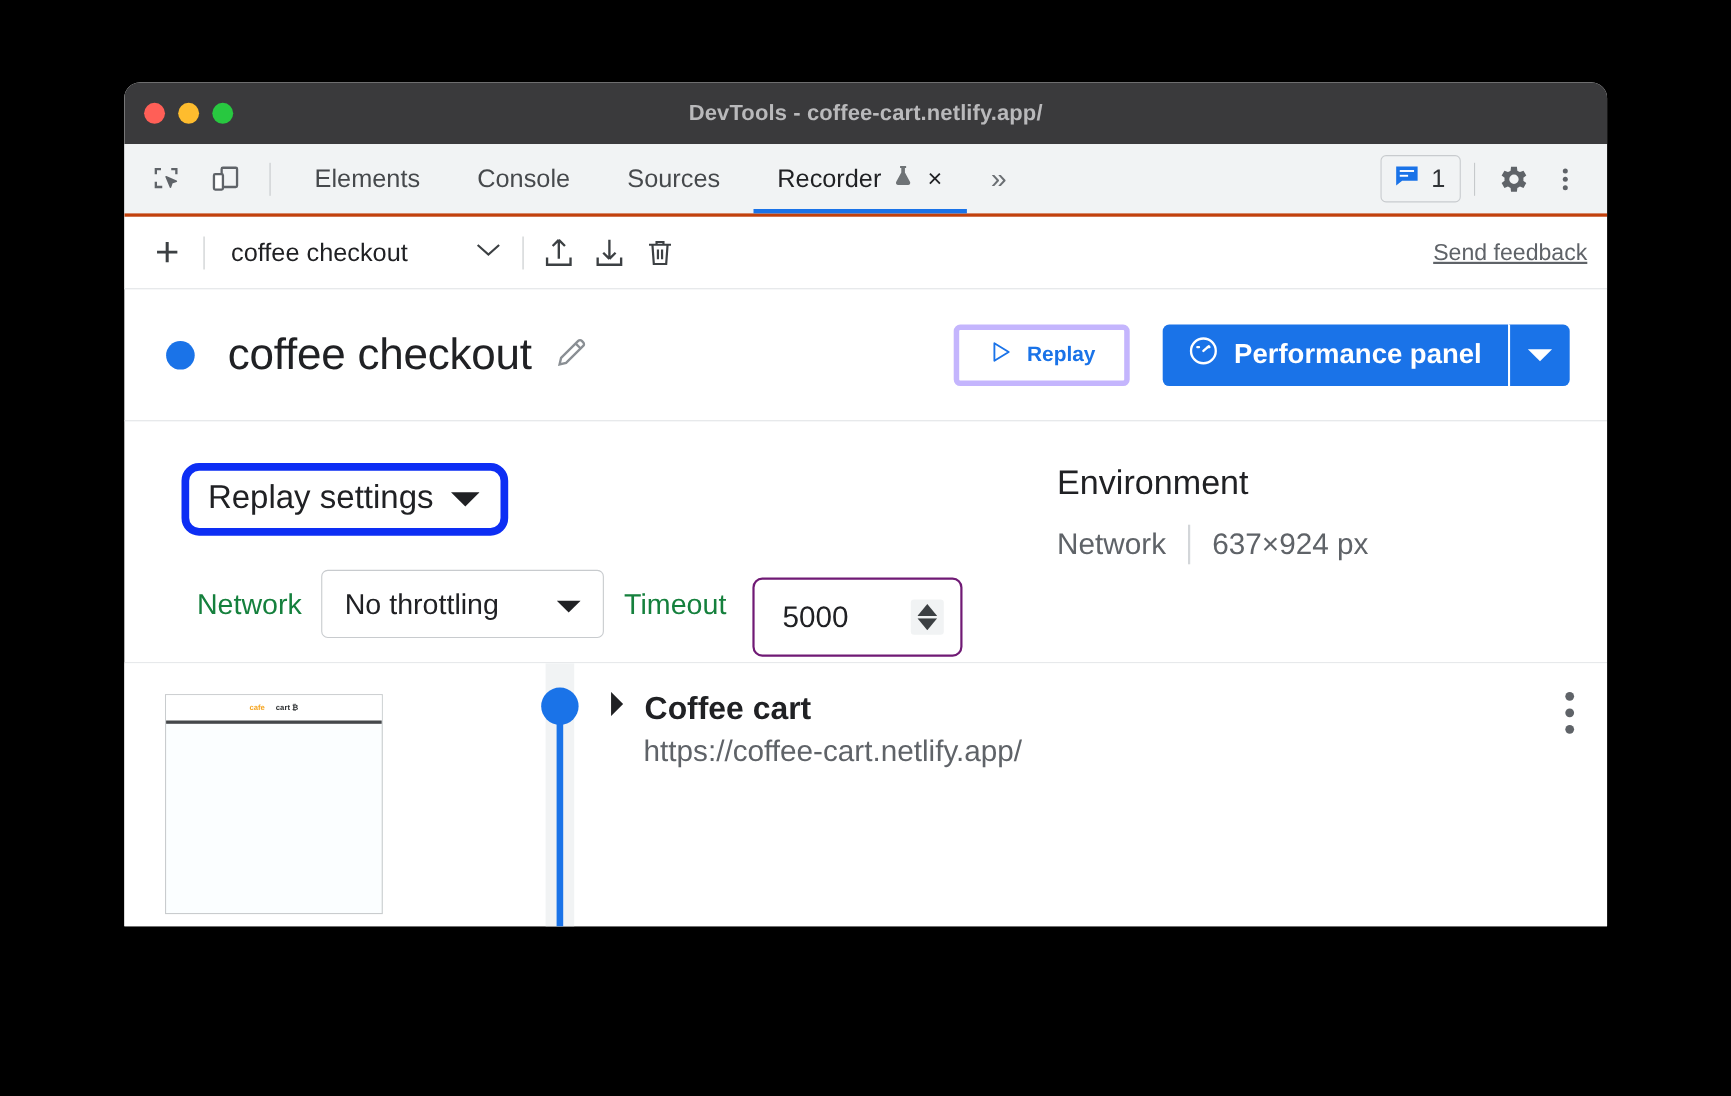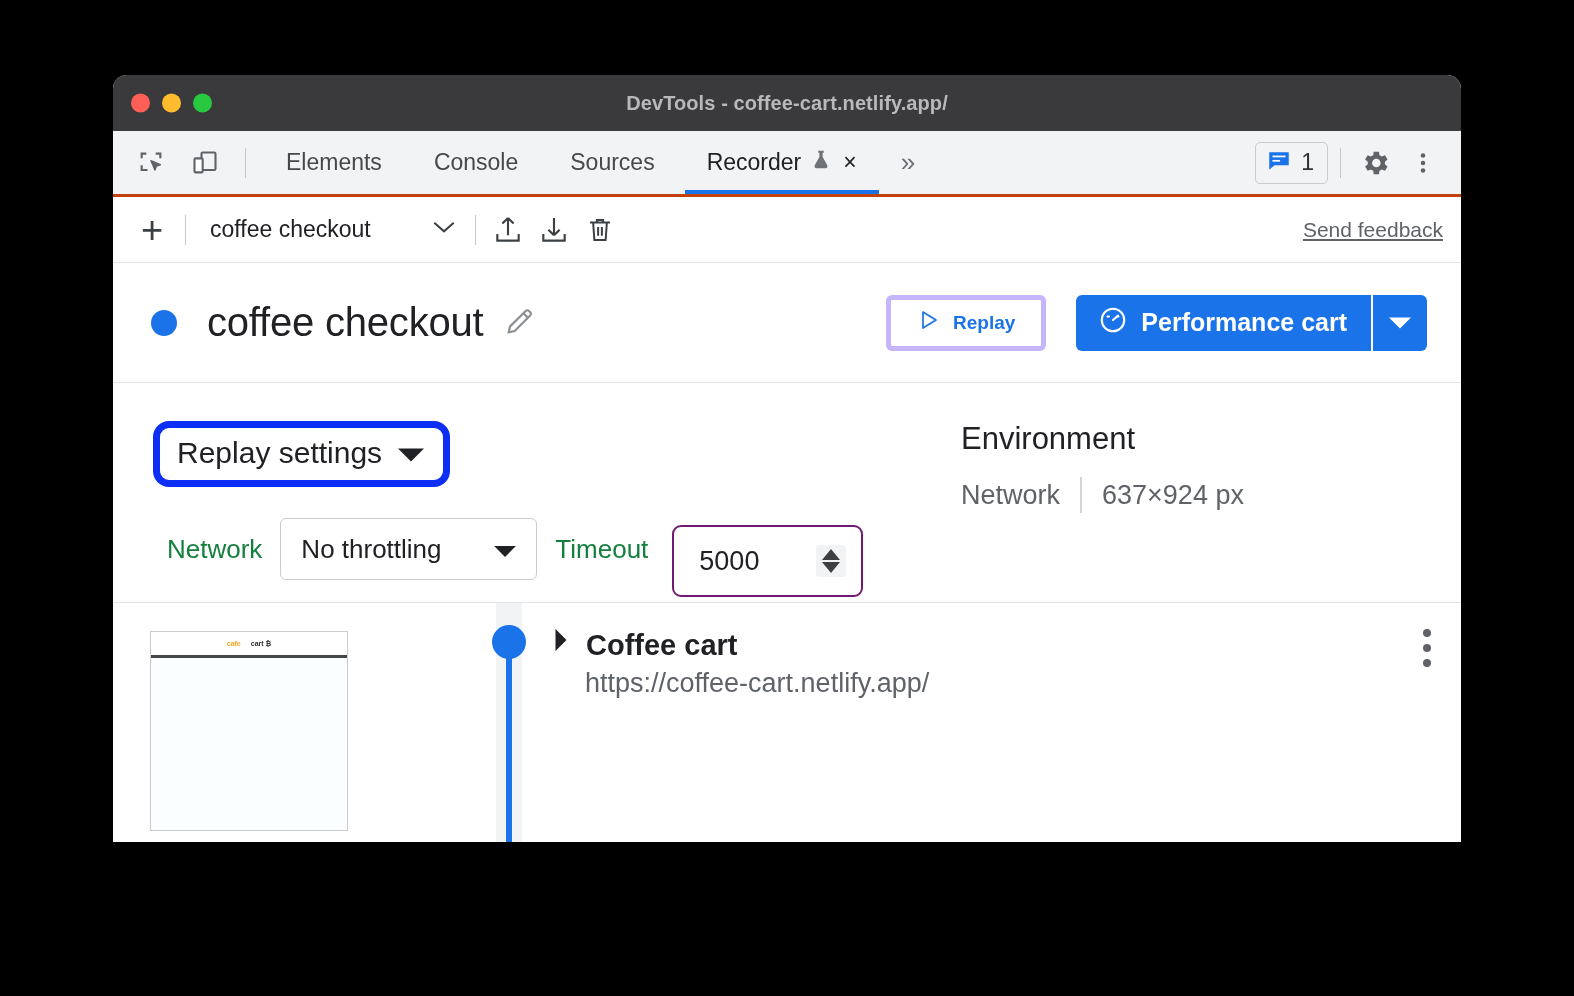--- a/index.html
+++ b/index.html
@@ -174,21 +174,21 @@
   }
 
   
   .settings-section {
     height: 220px;
     display: flex;
     padding: 38px 0 0 0;
     border-bottom: 1px solid #e2e4e6;
     position: relative;
   }
-  .settings-left { padding-left: 40px; width: 830px; }
+  .settings-left { padding-left: 52px; width: 830px; }
 
   .replay-settings-wrap {
     display: inline-block;
     border: 7px solid #0d2ef4;
     border-radius: 16px;
     padding: 3px;
   }
   .replay-settings-btn {
     display: flex; align-items: center; gap: 16px;
     background: #ffffff;
@@ -439,21 +439,21 @@
       </div>
       <div class="perf-group">
         <div class="btn-perf">
           <span>
             <svg width="30" height="30" viewBox="0 0 24 24" fill="none" stroke="#ffffff" stroke-width="1.7">
               <circle cx="12" cy="12" r="9"></circle>
               <path d="M12 12l4-3.4" stroke-linecap="round"></path>
               <path d="M7.6 9.2h1.2M15.2 9.2h1.2" stroke-linecap="round"></path>
             </svg>
           </span>
-          <span>Performance cart</span>
+          <span>Performance panel</span>
         </div>
         <div class="btn-perf-caret">
           <svg width="22" height="14" viewBox="0 0 20 12" fill="#ffffff">
               <path d="M0 1h20l-10 10z"></path>
             </svg>
         </div>
       </div>
     </div>
   </div>
 

